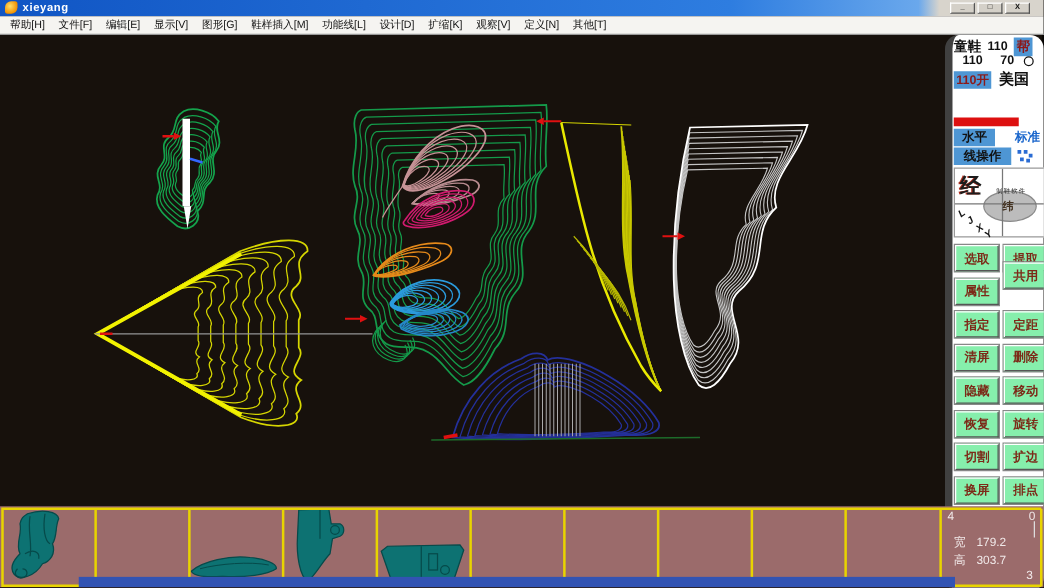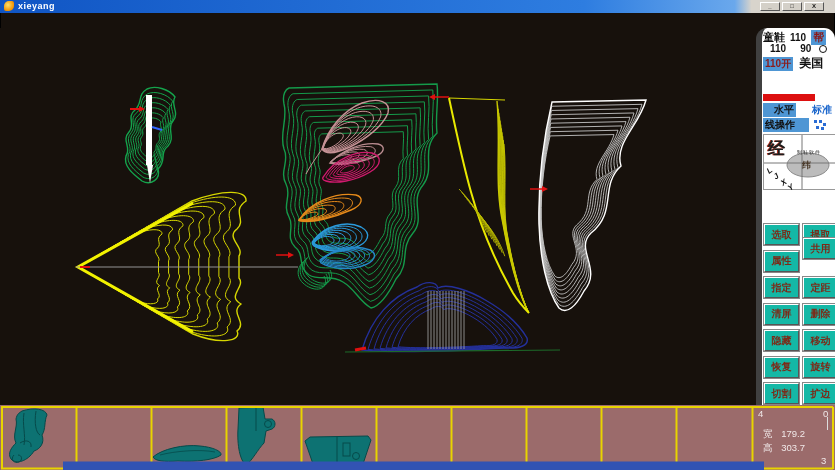--- a/index.html
+++ b/index.html
@@ -32,24 +32,24 @@
   #sidebar { left:756px; top:28px; width:79px; height:445px; background:#fff;
              border-left:6px solid #404040; font-size:10px;border-radius:11px; }
   .srow { position:absolute; left:1px; width:76px; display:flex; align-items:center; }
   .blk { color:#111; font-weight:bold; }
   .bluebox { background:#4e96d4; color:#8b1a1a; font-weight:bold; padding:0 2px; }
   #make-box { left:1px; top:40px; width:74px; height:23px; border:2px solid #333;
               box-shadow:inset 0 0 0 1px #fff,inset 0 0 0 2px #777;
               color:#a03028; font-weight:bold; font-size:12px; letter-spacing:3px;
               display:flex; align-items:center; justify-content:center; }
   #red-bar { left:1px; top:66px; width:52px; height:7px; background:#dd1010; }
-  .toolbtn { position:absolute; width:35px; height:21px; background:#14b8a6;
+  .toolbtn { position:absolute; width:35px; height:21px; background:#86efac;
              border:1px solid; border-color:#fff #555 #555 #fff; box-shadow:0 0 0 1px #888;
              color:#7c2a18; font-weight:bold; font-size:10px;
-             display:flex; align-items:center; justify-content:center;margin-top:28px; }
+             display:flex; align-items:center; justify-content:center; }
   #logo-panel { left:1px; top:106px; width:74px; height:56px; border:1px solid #999; background:#fff; }
   #logo-main { left:4px; top:2px; font-size:17px; font-weight:bold; color:#1c1c1c; text-shadow:-1px 0 #b03020; }
   #logo-caption { left:33px; top:14px; font-size:5px; color:#222; letter-spacing:1px; }
   #logo-sub { left:38px; top:24px; font-size:9px; font-weight:bold; color:#443322; }
   .logo-letter { font-size:8px; font-style:italic; font-weight:bold; color:#111; }
 
   
   #strip { left:0; top:405px; width:835px; height:65px; background:#9b6b6b; }
   #status-panel { left:753px; top:405px; width:82px; height:65px; color:#f0e8e8; font-size:9.5px; }
   .statustxt { position:absolute; white-space:nowrap; }
@@ -60,20 +60,34 @@
 <div id="window">
 
   <div id="titlebar" class="abs">
     <span id="title-icon" class="abs"></span>
     <span id="title-text" class="abs">xieyang</span>
     <span class="winbtn abs" style="left:760px">_</span>
     <span class="winbtn abs" style="left:782px">□</span>
     <span class="winbtn abs" style="left:804px">X</span>
   </div>
 
+  <div id="menubar" class="abs">
+    <span class="menu-item">帮助[H]</span>
+    <span class="menu-item">文件[F]</span>
+    <span class="menu-item">编辑[E]</span>
+    <span class="menu-item">显示[V]</span>
+    <span class="menu-item">图形[G]</span>
+    <span class="menu-item">鞋样插入[M]</span>
+    <span class="menu-item">功能线[L]</span>
+    <span class="menu-item">设计[D]</span>
+    <span class="menu-item">扩缩[K]</span>
+    <span class="menu-item">观察[V]</span>
+    <span class="menu-item">定义[N]</span>
+    <span class="menu-item">其他[T]</span>
+  </div>
 
   <div id="canvas" class="abs">
     <svg width="756" height="377" viewBox="0 28 756 377">
 
       <g class="bundle">
 
       <path fill="none" stroke="#14a34c" stroke-width="1" vector-effect="non-scaling-stroke" d="M147,89 C137,95 143,103 135,110 C126,117 136,124 129,132 C121,141 132,147 126,156 C123,166 133,174 142,181 C151,186 161,179 158,169 C167,161 159,153 168,146 C176,137 166,129 173,121 C180,112 170,105 175,97 C169,89 155,85 147,89 Z" transform="translate(87.58000000000001 81.20000000000002) scale(0.42)"></path>
           <path fill="none" stroke="#14a34c" stroke-width="1" vector-effect="non-scaling-stroke" d="M147,89 C137,95 143,103 135,110 C126,117 136,124 129,132 C121,141 132,147 126,156 C123,166 133,174 142,181 C151,186 161,179 158,169 C167,161 159,153 168,146 C176,137 166,129 173,121 C180,112 170,105 175,97 C169,89 155,85 147,89 Z" transform="translate(72.98333333333335 67.66666666666667) scale(0.5166666666666666)"></path>
           <path fill="none" stroke="#14a34c" stroke-width="1" vector-effect="non-scaling-stroke" d="M147,89 C137,95 143,103 135,110 C126,117 136,124 129,132 C121,141 132,147 126,156 C123,166 133,174 142,181 C151,186 161,179 158,169 C167,161 159,153 168,146 C176,137 166,129 173,121 C180,112 170,105 175,97 C169,89 155,85 147,89 Z" transform="translate(58.38666666666667 54.13333333333334) scale(0.6133333333333333)"></path>
           <path fill="none" stroke="#14a34c" stroke-width="1" vector-effect="non-scaling-stroke" d="M147,89 C137,95 143,103 135,110 C126,117 136,124 129,132 C121,141 132,147 126,156 C123,166 133,174 142,181 C151,186 161,179 158,169 C167,161 159,153 168,146 C176,137 166,129 173,121 C180,112 170,105 175,97 C169,89 155,85 147,89 Z" transform="translate(43.790000000000006 40.60000000000001) scale(0.71)"></path>
@@ -260,36 +274,36 @@
   </div>
 
   <div id="sidebar" class="abs">
     <div class="srow" style="top:2px">
       <span class="blk" style="font-size:11px">童鞋</span>
       <span class="blk" style="margin-left:5px">110</span>
       <span class="bluebox" style="margin-left:5px;font-size:11px">帮</span>
     </div>
     <div class="srow" style="top:15px">
       <span class="blk" style="margin-left:7px">110</span>
-      <span class="blk" style="margin-left:14px">90</span>
+      <span class="blk" style="margin-left:14px">70</span>
       <span style="margin-left:8px;width:8px;height:8px;border:1px solid #111;border-radius:50%"></span>
     </div>
     <div class="srow" style="top:27px">
       <span class="bluebox">110开</span>
       <span class="blk" style="margin-left:6px;font-size:12px">美国</span>
     </div>
 
     <div id="red-bar" class="abs"></div>
 
     <div class="srow" style="top:75px">
-      <span class="bluebox" style="color:#111;width:33px;text-align:right">水平</span>
+      <span class="bluebox" style="color:#111;width:33px;text-align:center">水平</span>
       <span style="margin-left:16px;color:#1a66cc;font-weight:bold">标准</span>
     </div>
     <div class="srow" style="top:90px">
-      <span class="bluebox" style="color:#111;width:46px;text-align:left">线操作</span>
+      <span class="bluebox" style="color:#111;width:46px;text-align:center">线操作</span>
       <svg width="14" height="12" style="margin-left:4px">
         <rect x="1" y="1" width="3" height="3" fill="#2a6cd4"></rect>
           <rect x="6" y="1" width="3" height="3" fill="#2a6cd4"></rect>
         <rect x="10" y="4" width="3" height="3" fill="#2a6cd4"></rect>
           <rect x="3" y="7" width="3" height="3" fill="#2a6cd4"></rect>
         <rect x="8" y="8" width="3" height="3" fill="#2a6cd4"></rect>
       </svg>
     </div>
 
     <div id="logo-panel" class="abs">

